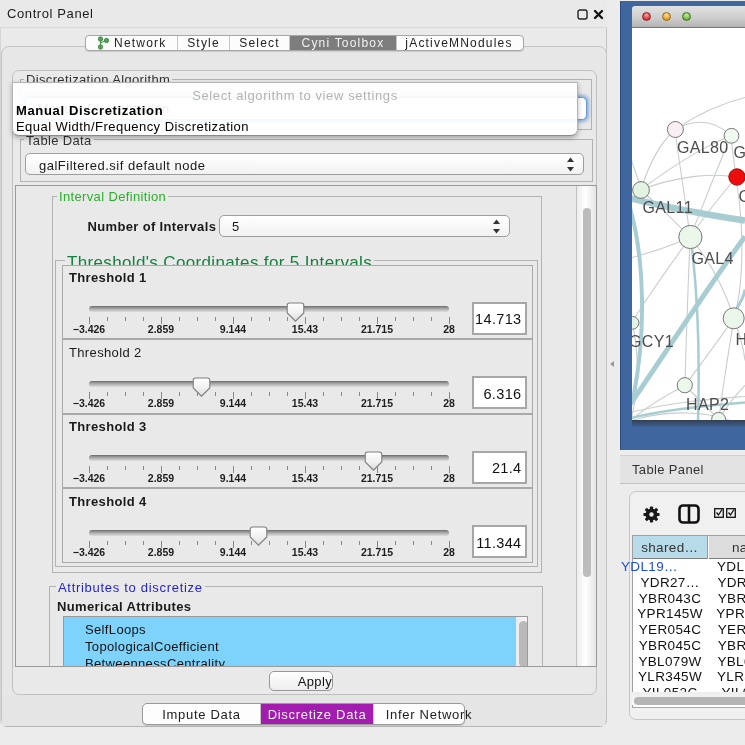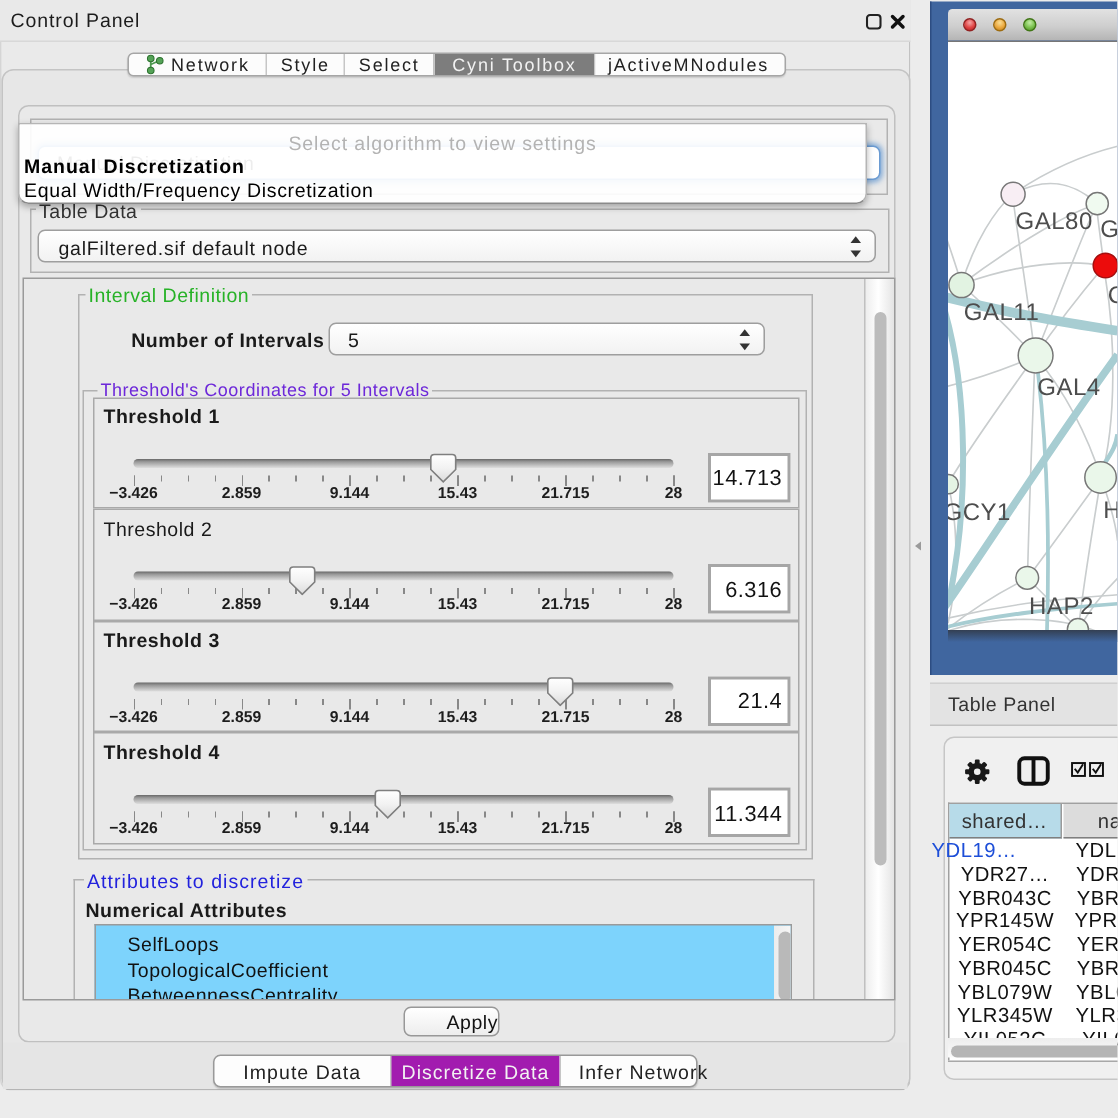--- a/index.html
+++ b/index.html
@@ -36,20 +36,21 @@
           <circle cx="3.5" cy="3" r="2.2" fill="#55a357" stroke="#2e7330" stroke-width="0.7"></circle>
           <circle cx="3.5" cy="11" r="2.2" fill="#55a357" stroke="#2e7330" stroke-width="0.7"></circle>
           <circle cx="9.5" cy="4.5" r="2.2" fill="#55a357" stroke="#2e7330" stroke-width="0.7"></circle>
         </svg> Network</div><div class="seg" style="width:52px">Style</div><div class="seg" style="width:60px">Select</div><div class="seg" style="width:107px;background:#7d7d7d;color:#f2f2f2">Cyni Toolbox</div><div class="seg" style="width:125px;border-radius:0 4px 4px 0">jActiveMNodules</div>
 </div>
 
 <div class="abs" style="left:12px;top:70px;width:585px;height:625px;background:#e9e9e9;border:1px solid #c0c0c0;border-radius:7px"></div>
 <div class="abs" style="left:2px;top:695px;width:603px;height:31px;background:#e5e5e5"></div>
 
 <div class="abs groupbox" style="left:20px;top:79px;width:572px;height:51px"></div>
+<div class="abs glabel" style="left:24px;top:72px;font-size:13px;color:#333">Discretization Algorithm</div>
 <div class="abs" style="left:25px;top:97px;width:562px;height:23px;border-radius:5px;background:#fff;border:1.5px solid #6b9bd2;box-shadow:0 0 3.5px 1.5px rgba(105,155,210,0.75)">
   <div class="abs" style="left:12px;top:3px;font-size:13px;color:#222">Manual Discretization</div>
 </div>
 
 <div class="abs groupbox" style="left:20px;top:139px;width:573px;height:43px"></div>
 <div class="abs glabel" style="left:24px;top:133px;font-size:13px;color:#333">Table Data</div>
 <div class="abs" style="left:25px;top:153px;width:559px;height:22px;border-radius:5px;background:linear-gradient(to bottom,#ffffff,#f2f2f2);border:1px solid #9e9e9e">
   <div class="abs" style="left:13px;top:3.5px;font-size:13px;letter-spacing:0.5px;color:#1a1a1a">galFiltered.sif default node</div>
   <svg class="abs" style="right:8px;top:3px" width="9" height="15" viewBox="0 0 9 15">
         <path d="M4.5,0.5 L8,5 L1,5 Z" fill="#333"></path>
@@ -65,21 +66,21 @@
   <div class="abs" style="left:71.5px;top:33px;font-weight:bold;font-size:13px;color:#1a1a1a">Number of Intervals</div>
   <div class="abs" style="left:203px;top:29px;width:291px;height:22px;border-radius:5px;background:linear-gradient(to bottom,#ffffff,#f2f2f2);border:1px solid #9e9e9e">
     <div class="abs" style="left:12px;top:3px;font-size:13px;color:#1a1a1a">5</div>
     <svg class="abs" style="right:8px;top:3px" width="9" height="15" viewBox="0 0 9 15">
             <path d="M4.5,0.5 L8,5 L1,5 Z" fill="#333"></path>
             <path d="M4.5,14.5 L8,10 L1,10 Z" fill="#333"></path>
           </svg>
   </div>
 
   <div class="abs groupbox" style="left:39px;top:74px;width:483px;height:307px"></div>
-  <div class="abs glabel" style="left:49px;top:67px;font-size:12px;color:#6d28d9">Threshold's Coordinates for 5 Intervals</div>
+  <div class="abs glabel" style="left:49px;top:67px;font-size:17px;color:#15803d">Threshold's Coordinates for 5 Intervals</div>
 </div>
 </div>
 
 <div class="abs tblock" style="top:264.5px">
   <div class="abs" style="left:6px;top:4.5px;font-weight:bold;font-size:13px;color:#1a1a1a">Threshold 1</div>
   <div class="abs track" style="left:26px;top:40.5px"></div>
   <div class="abs ticksMinor" style="left:26px;top:51.5px"></div>
   <div class="abs ticksMajor" style="left:26px;top:51.5px"></div>
   <div class="abs tl" style="left:26px">−3.426</div>
   <div class="abs tl" style="left:98px">2.859</div>

